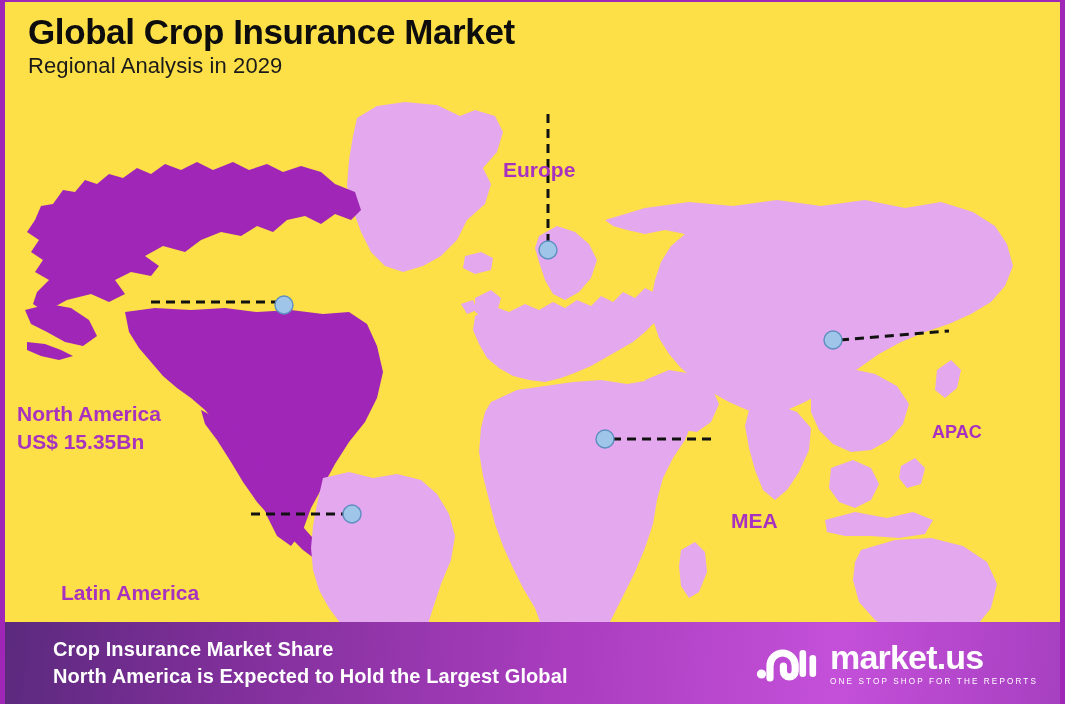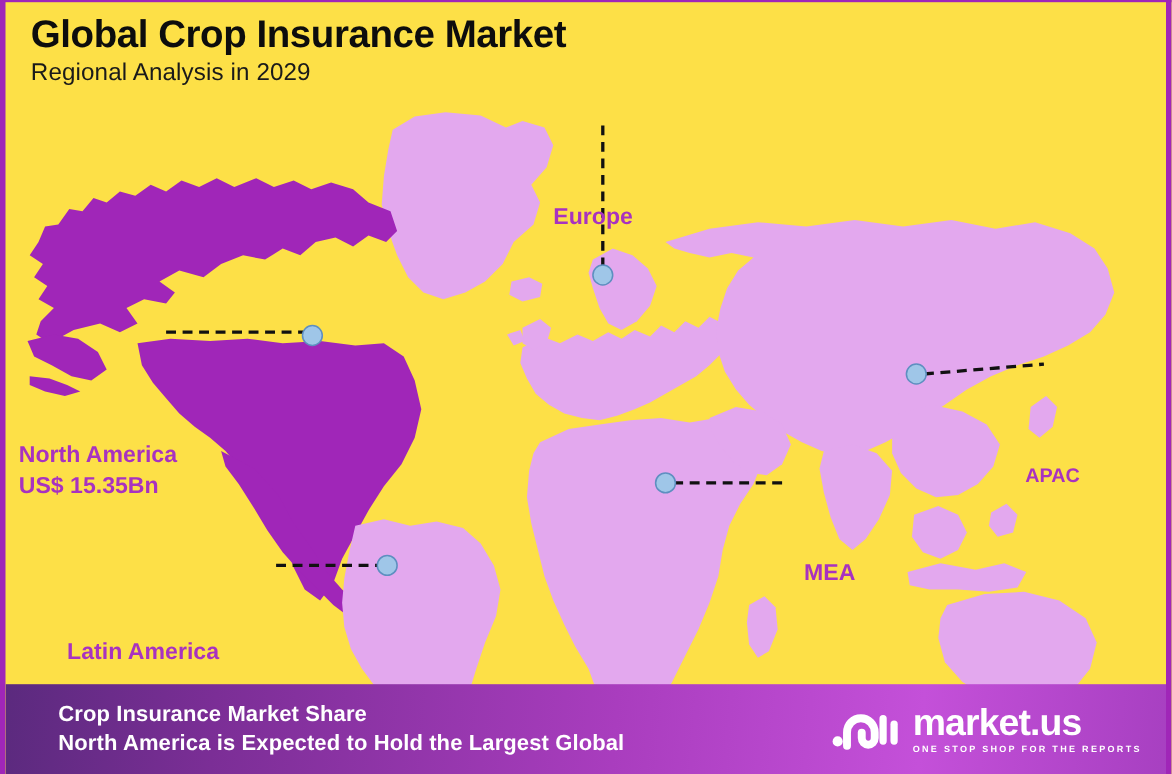--- a/index.html
+++ b/index.html
@@ -60,21 +60,21 @@
     position:absolute;
     color:#A832C0;
     font-weight:bold;
     white-space:nowrap;
     line-height:1.35;
   }
   .callout .ln{display:block;}
 
   #callout-north-america{ left:12px; top:320px; font-size:21px; }
   #callout-latin-america{ left:38px; top:499px; font-size:21px;margin-left:18px; }
-  #callout-europe{ left:498px; top:76px; font-size:21px;margin-top:28px; }
+  #callout-europe{ left:498px; top:76px; font-size:21px; }
   #callout-mea{ left:726px; top:427px; font-size:21px; }
   #callout-apac{ left:927px; top:340px; font-size:18px; }
 
   
   .footer{
     position:absolute;
     left:0; bottom:0;
     width:1065px;height:82px;
     background:linear-gradient(95deg,#5B2A7E 0%,#7B2E96 18%,#A93DBE 52%,#C450D9 78%,#A63FC0 100%);
     display:flex;align-items:center;justify-content:space-between;
@@ -100,21 +100,21 @@
   .logo-text-wrap{display:flex;flex-direction:column;line-height:1;}
   .logo-word{
     color:#ffffff;
     font-size:34px;
     font-weight:bold;
     letter-spacing:-0.8px;
   }
   .logo-tag{
     color:#ffffff;
     font-size:8.2px;
-    font-weight:bold;
+    font-weight:normal;
     letter-spacing:2.1px;
     margin-top:4px;
     white-space:nowrap;
   }
 </style>
 </head>
 <body>
 
 <div id="infographic">
 

